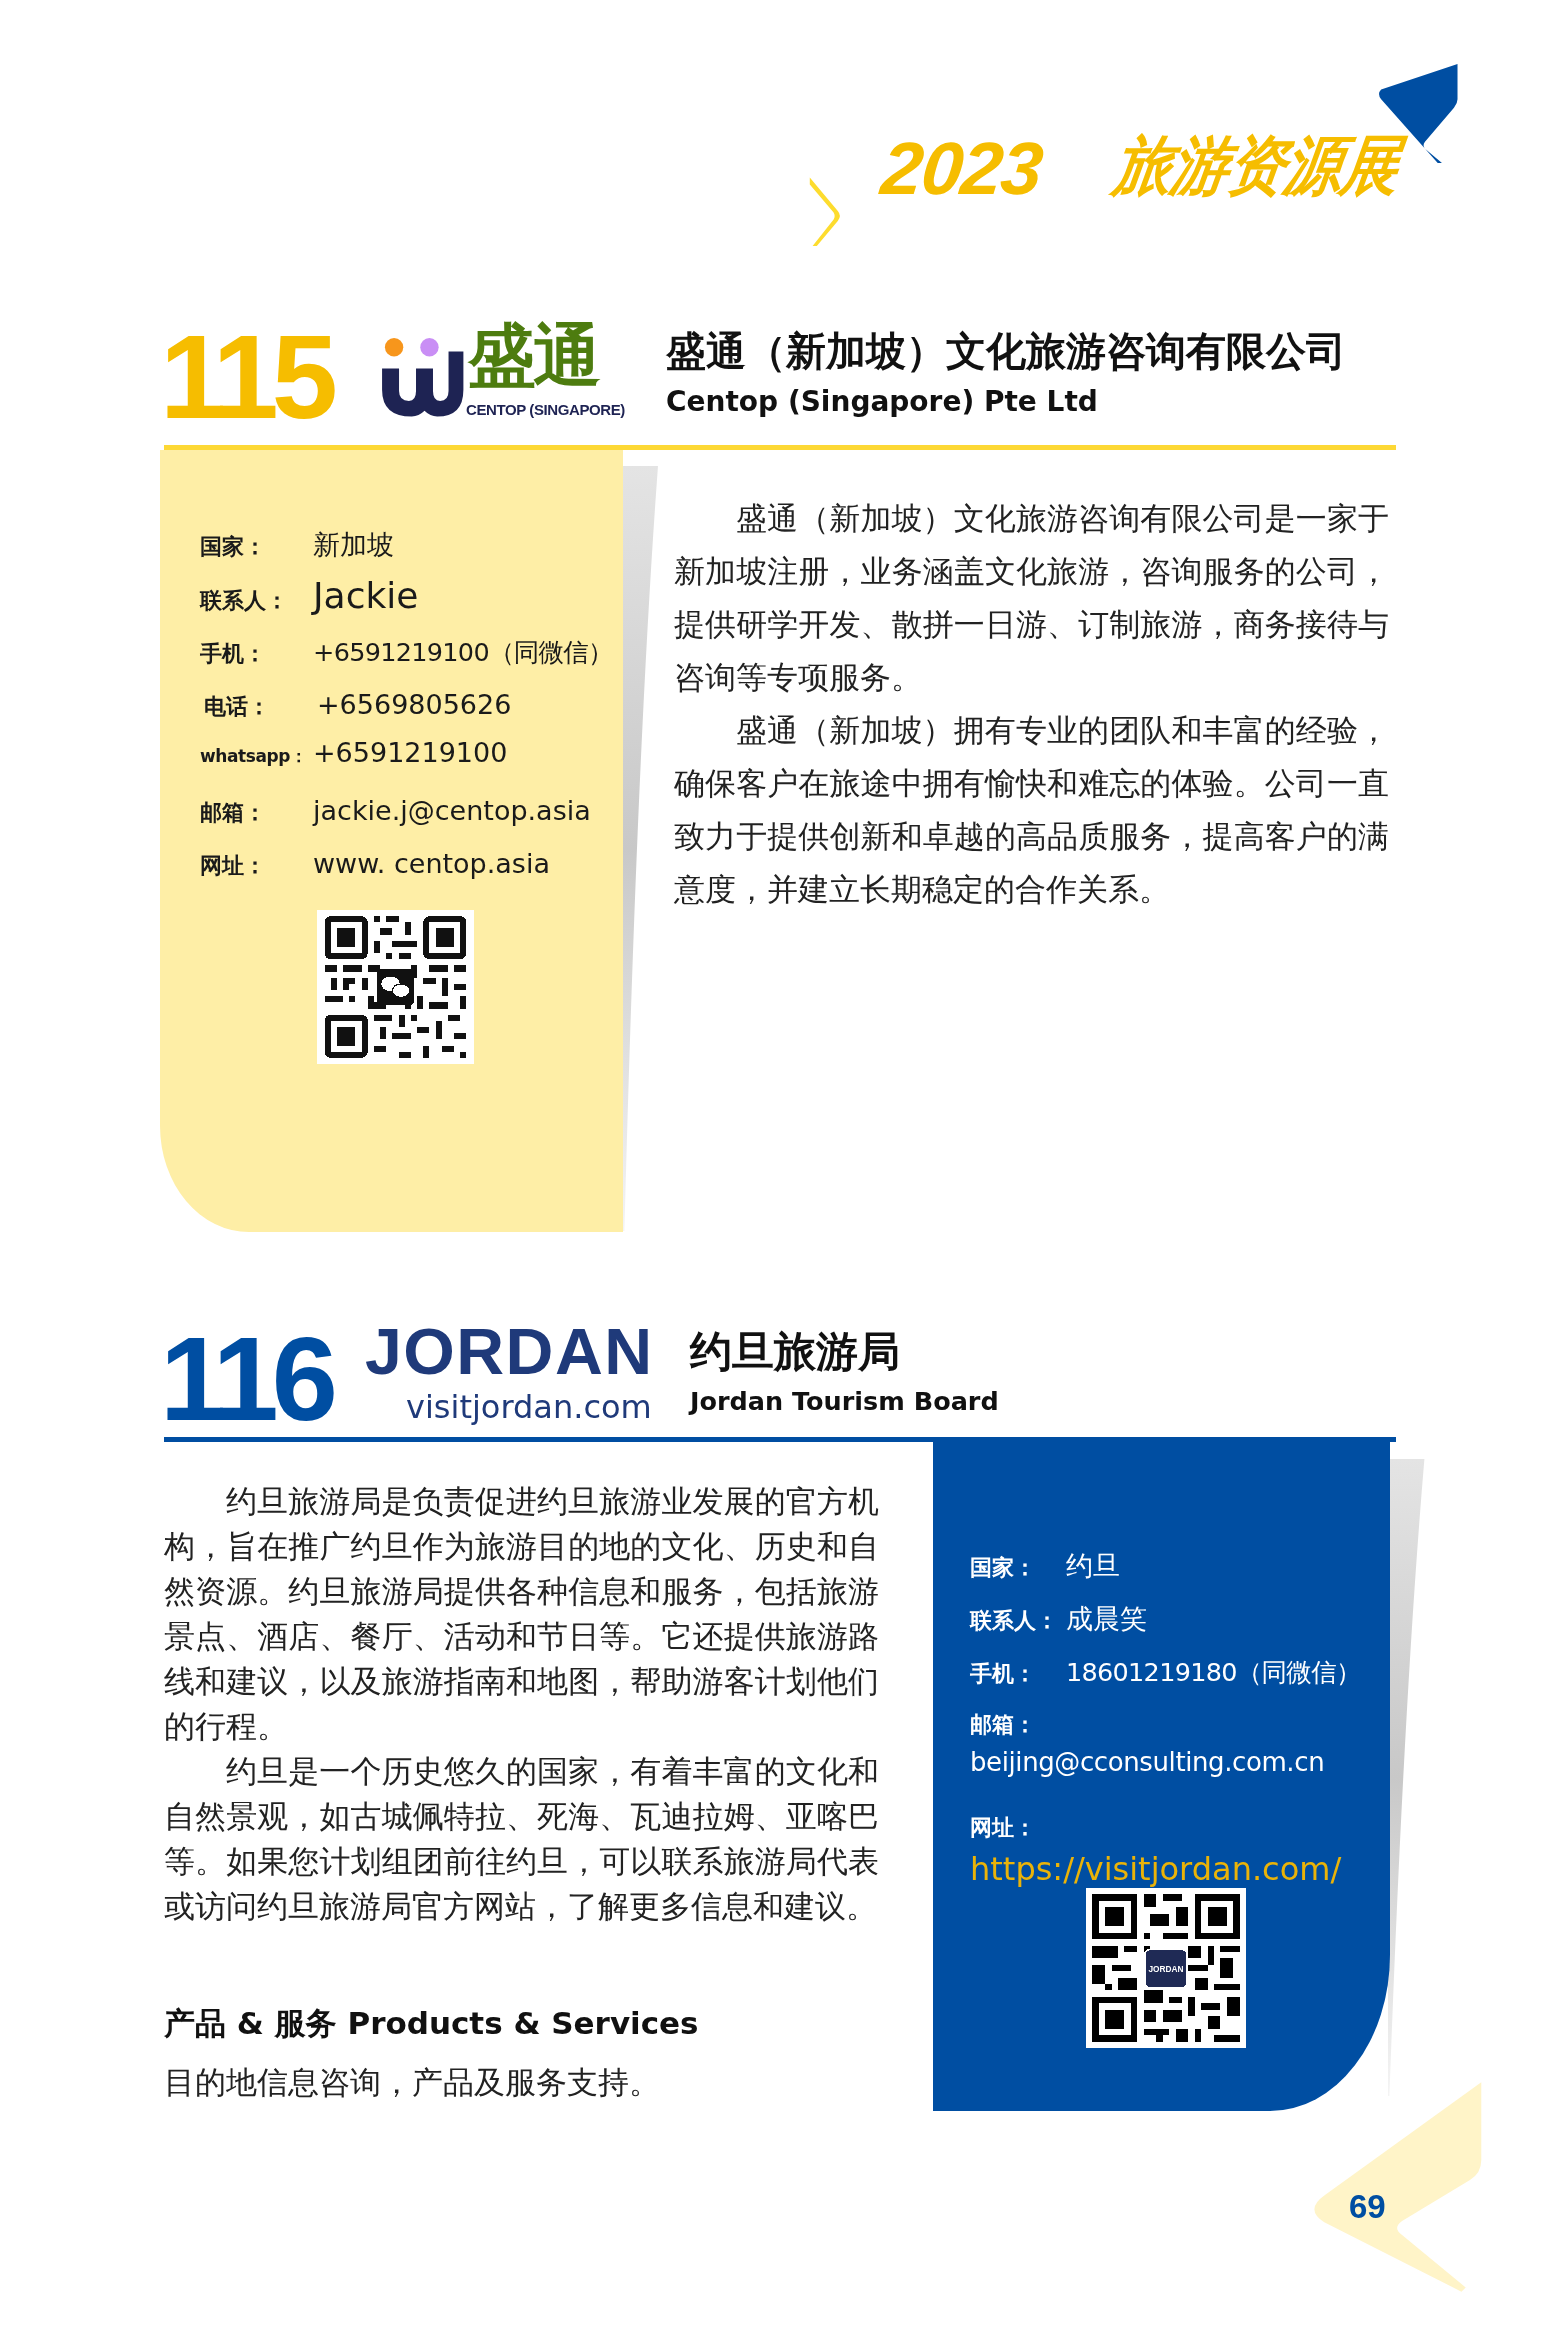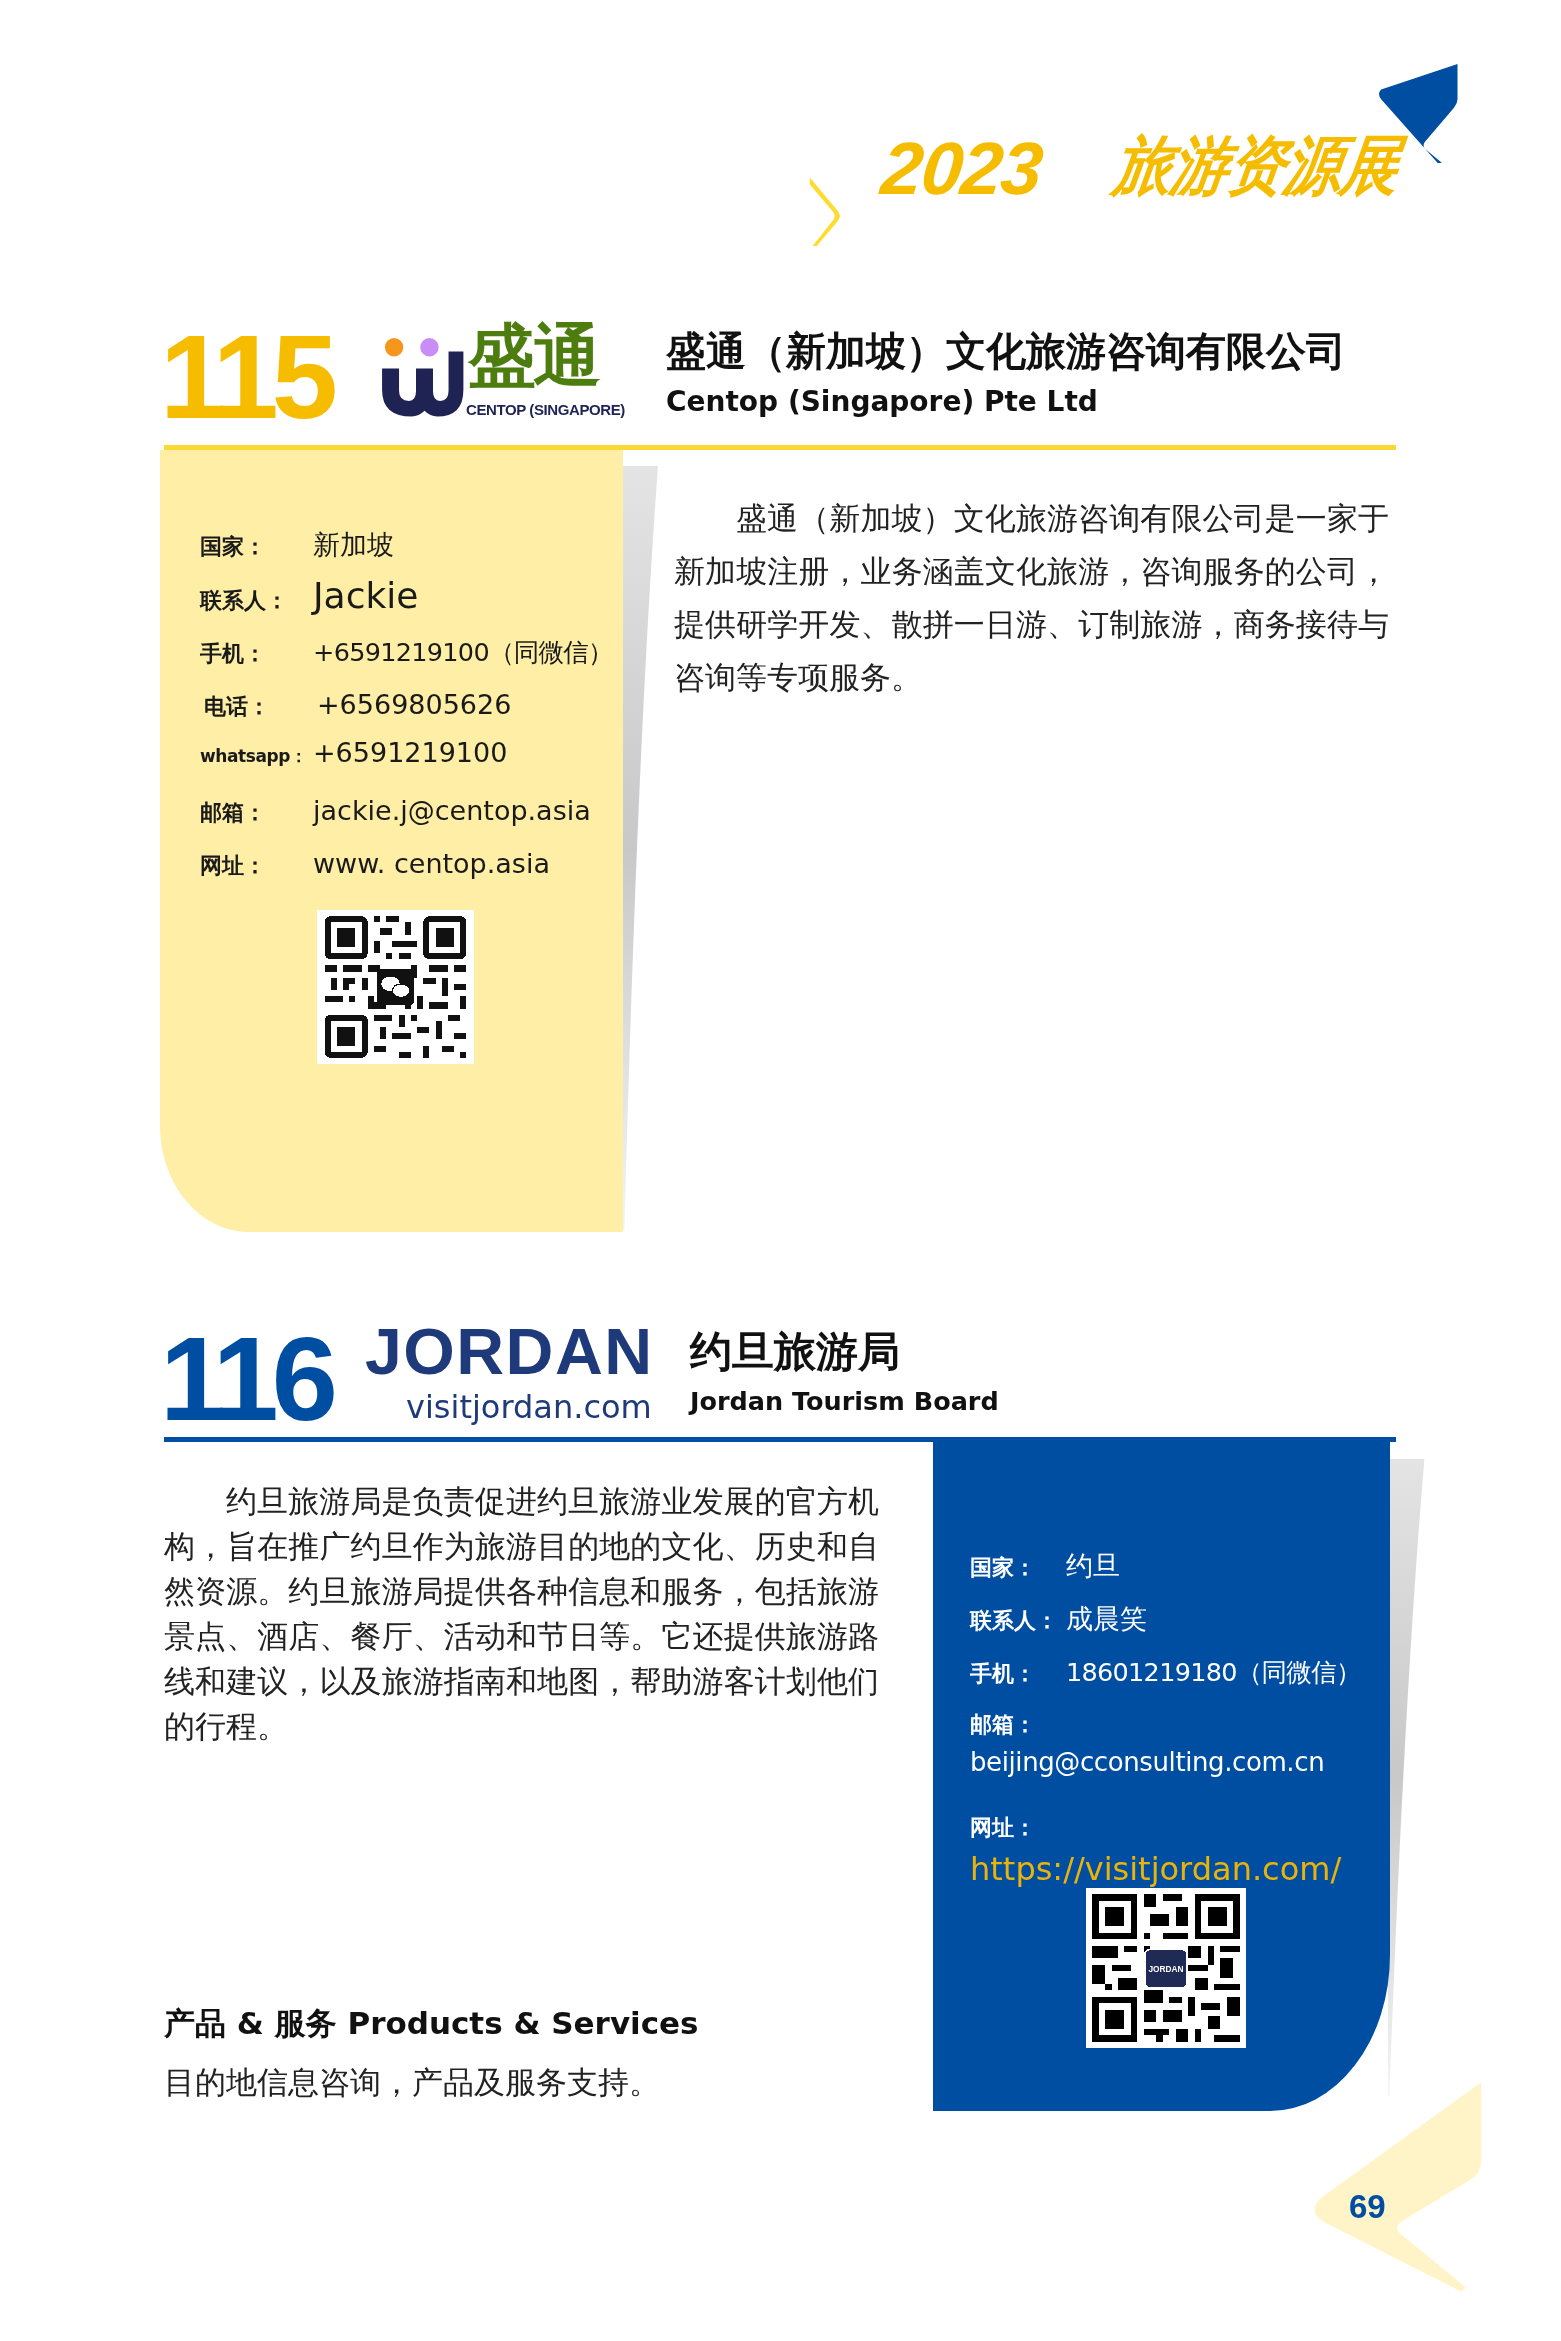--- a/index.html
+++ b/index.html
@@ -204,38 +204,40 @@
         </g>
         <rect x="9.5" y="9.5" width="6" height="6" rx="0.8" fill="#111"></rect>
         <ellipse cx="11.7" cy="12" rx="1.5" ry="1.2" fill="#fff"></ellipse>
         <ellipse cx="13.4" cy="13.1" rx="1.4" ry="1.1" fill="#fff" stroke="#111" stroke-width="0.2"></ellipse>
       </svg>
     </div>
   </div>
 
   <div class="body-text" style="left:674px;top:492px;width:715px;line-height:53px">
     <p>盛通（新加坡）文化旅游咨询有限公司是一家于新加坡注册，业务涵盖文化旅游，咨询服务的公司，提供研学开发、散拼一日游、订制旅游，商务接待与咨询等专项服务。</p>
+    <p>盛通（新加坡）拥有专业的团队和丰富的经验，确保客户在旅途中拥有愉快和难忘的体验。公司一直致力于提供创新和卓越的高品质服务，提高客户的满意度，并建立长期稳定的合作关系。</p>
   </div>
 </section>
 
 <section>
   <div class="sec-num" style="left:160px;top:1319px;color:#004ea2">116</div>
 
   <div class="abs" style="left:365px;top:1319px;width:283px;height:106px">
     <div class="abs" style="left:0;top:0;font-family:'Liberation Sans',sans-serif;font-weight:900;font-size:65px;color:#1f3a7a;line-height:1;letter-spacing:1.4px;transform:scaleX(1.02);transform-origin:left">JORDAN</div>
     <div class="abs" style="left:41px;top:69px;font-size:32px;color:#1f3a7a;font-family:'DejaVu Sans',sans-serif">visitjordan.com</div>
   </div>
 
   <div class="sec-title-cn" style="left:690px;top:1331px;font-size:42px">约旦旅游局</div>
   <div class="sec-title-en" style="left:690px;top:1389px;font-size:25.5px">Jordan Tourism Board</div>
 
   <div class="rule" style="left:164px;top:1437px;width:1232px;background:#004ea2"></div>
 
   <div class="body-text" style="left:164px;top:1479px;width:715px;line-height:45px">
     <p>约旦旅游局是负责促进约旦旅游业发展的官方机构，旨在推广约旦作为旅游目的地的文化、历史和自然资源。约旦旅游局提供各种信息和服务，包括旅游景点、酒店、餐厅、活动和节日等。它还提供旅游路线和建议，以及旅游指南和地图，帮助游客计划他们的行程。</p>
+    <p>约旦是一个历史悠久的国家，有着丰富的文化和自然景观，如古城佩特拉、死海、瓦迪拉姆、亚喀巴等。如果您计划组团前往约旦，可以联系旅游局代表或访问约旦旅游局官方网站，了解更多信息和建议。</p>
   </div>
 
   <div class="services-title" style="left:164px;top:2003px">产品 &amp; 服务 Products &amp; Services</div>
   <div class="services-body" style="left:164px;top:2062px">目的地信息咨询，产品及服务支持。</div>
 
   <svg class="shadow-wedge" style="left:1388px;top:1459px;width:42px;height:637px" viewBox="0 0 60 900" preserveAspectRatio="none">
     <defs>
       <linearGradient id="sh2" x1="0" y1="0" x2="0" y2="1">
         <stop offset="0" stop-color="#e4e4e4"></stop>
         <stop offset="0.5" stop-color="#c8c8c8"></stop>

